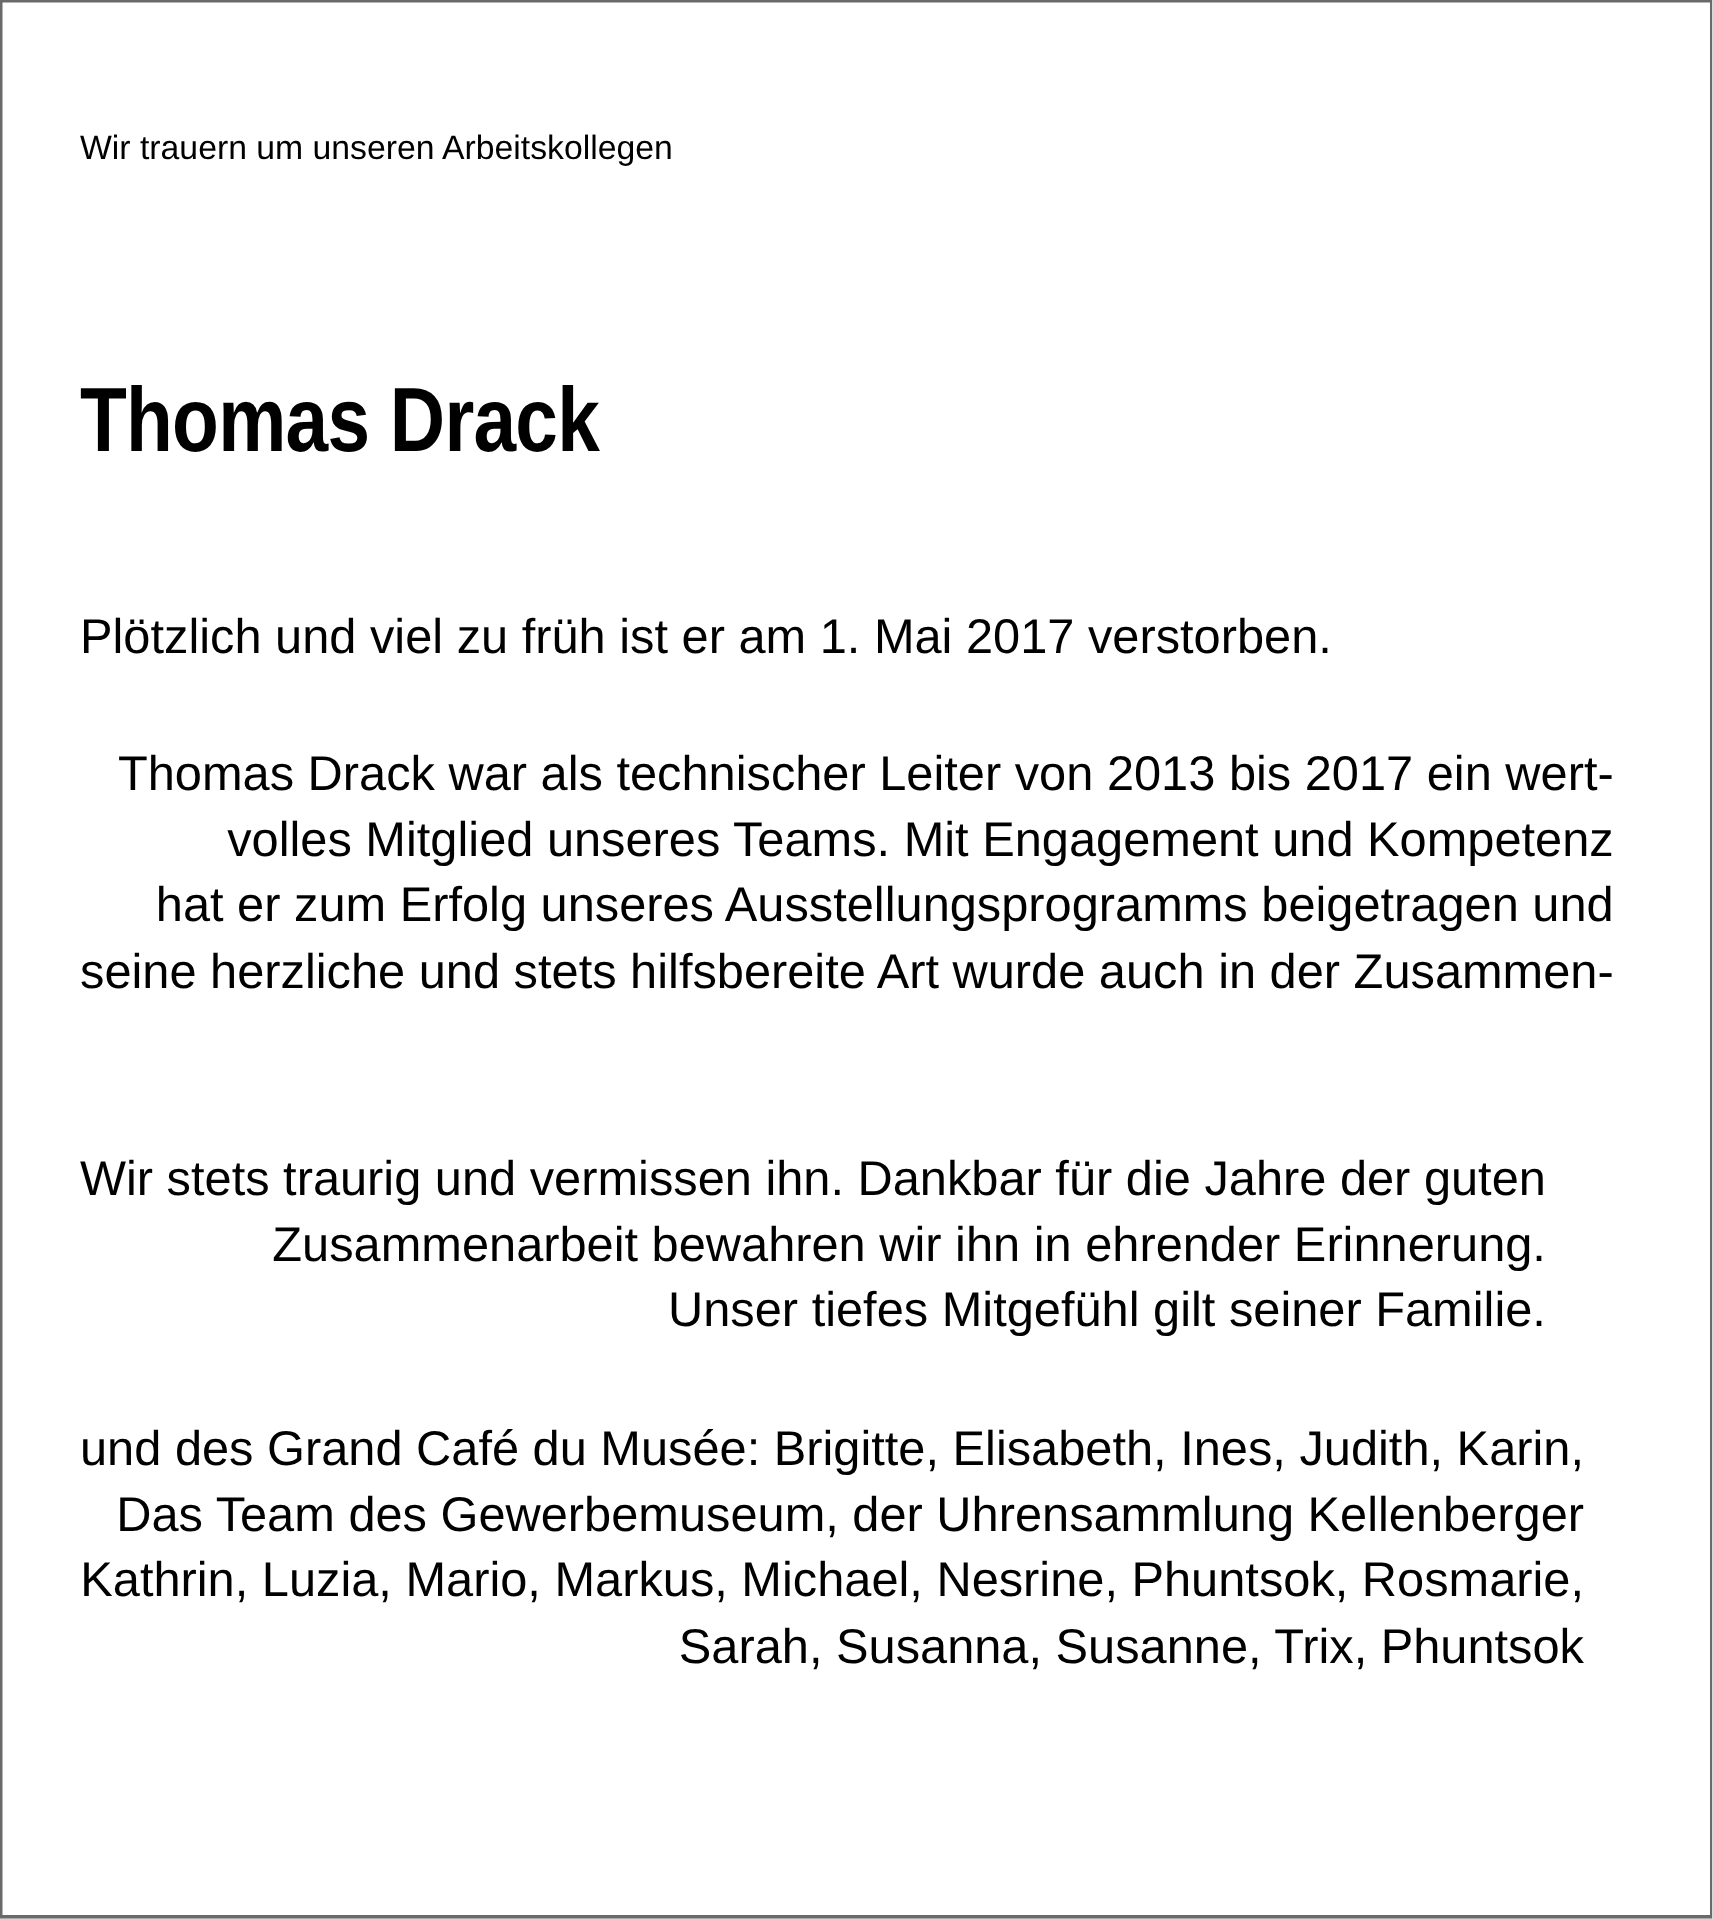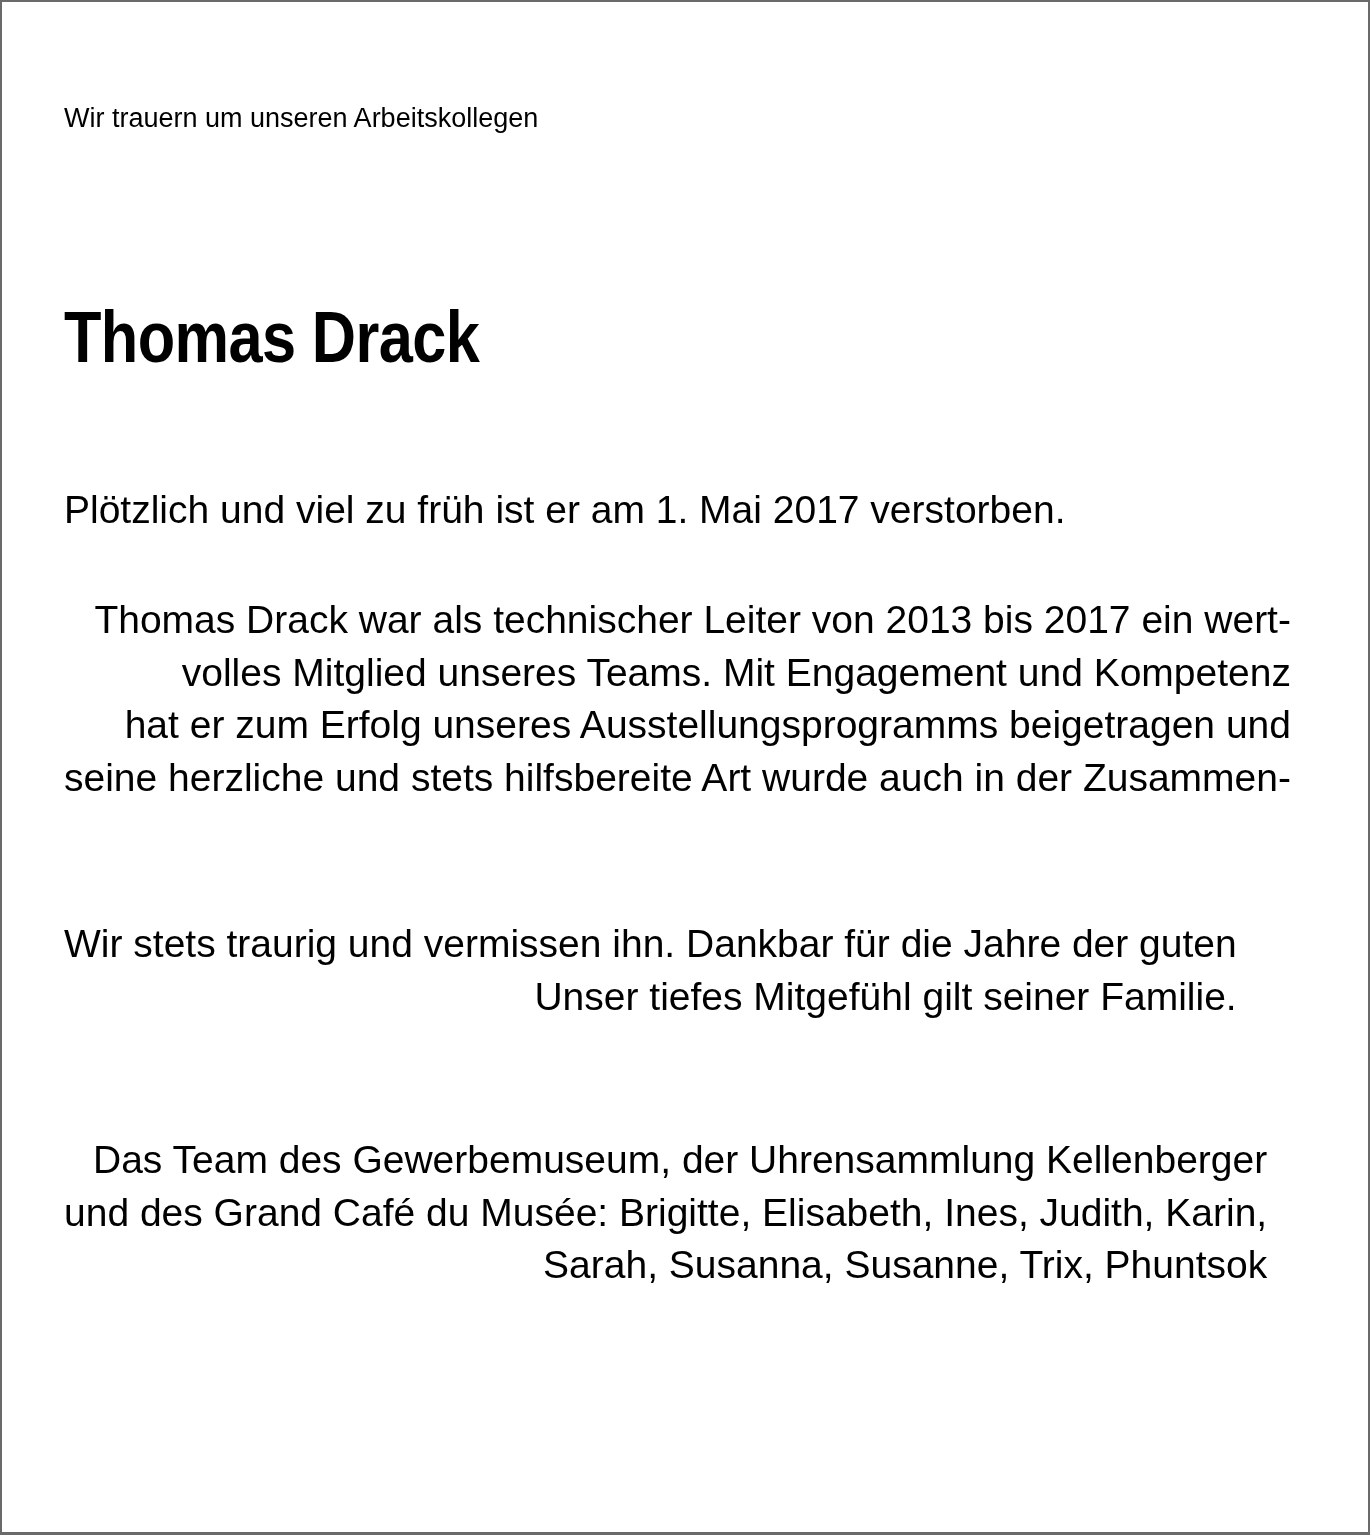--- a/index.html
+++ b/index.html
@@ -73,22 +73,24 @@
 
   <div class="para p2">
     <div class="line">Thomas Drack war als technischer Leiter von 2013 bis 2017 ein wert-</div>
     <div class="line">volles Mitglied unseres Teams. Mit Engagement und Kompetenz</div>
     <div class="line">hat er zum Erfolg unseres Ausstellungsprogramms beigetragen und</div>
     <div class="line">seine herzliche und stets hilfsbereite Art wurde auch in der Zusammen-</div>
   </div>
 
   <div class="para p3">
     <div class="line">Wir stets traurig und vermissen ihn. Dankbar für die Jahre der guten</div>
+    <div class="line">Zusammenarbeit bewahren wir ihn in ehrender Erinnerung.</div>
     <div class="line">Unser tiefes Mitgefühl gilt seiner Familie.</div>
   </div>
 
   <div class="para p4">
+    <div class="line">und des Grand Café du Musée: Brigitte, Elisabeth, Ines, Judith, Karin,</div>
     <div class="line">Das Team des Gewerbemuseum, der Uhrensammlung Kellenberger</div>
-    <div class="line">und des Grand Café du Musée: Brigitte, Elisabeth, Ines, Judith, Karin,</div>
+    <div class="line">Kathrin, Luzia, Mario, Markus, Michael, Nesrine, Phuntsok, Rosmarie,</div>
     <div class="line">Sarah, Susanna, Susanne, Trix, Phuntsok</div>
   </div>
 
 </div>
 
 </body></html>

